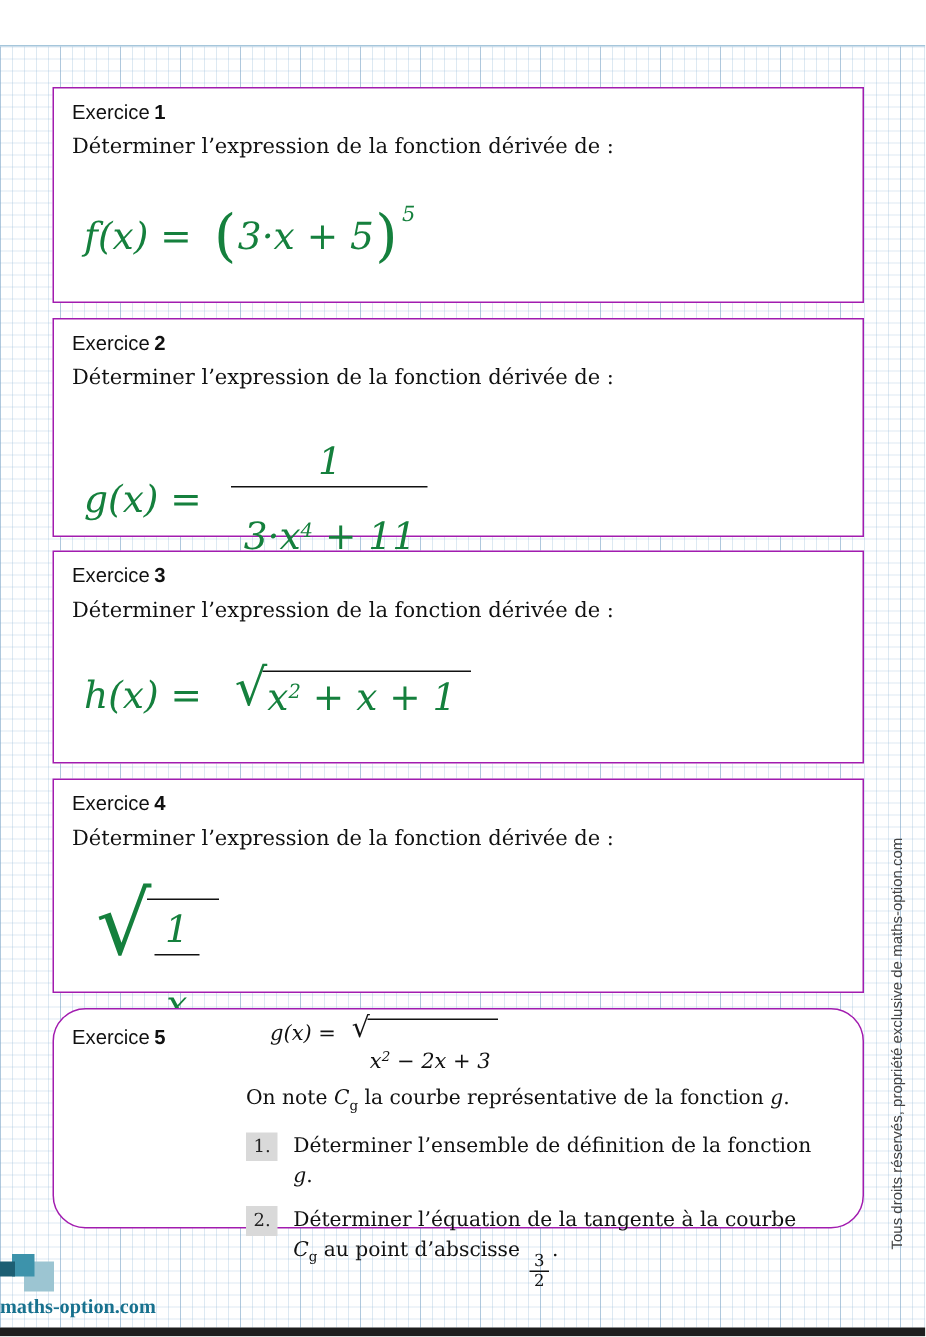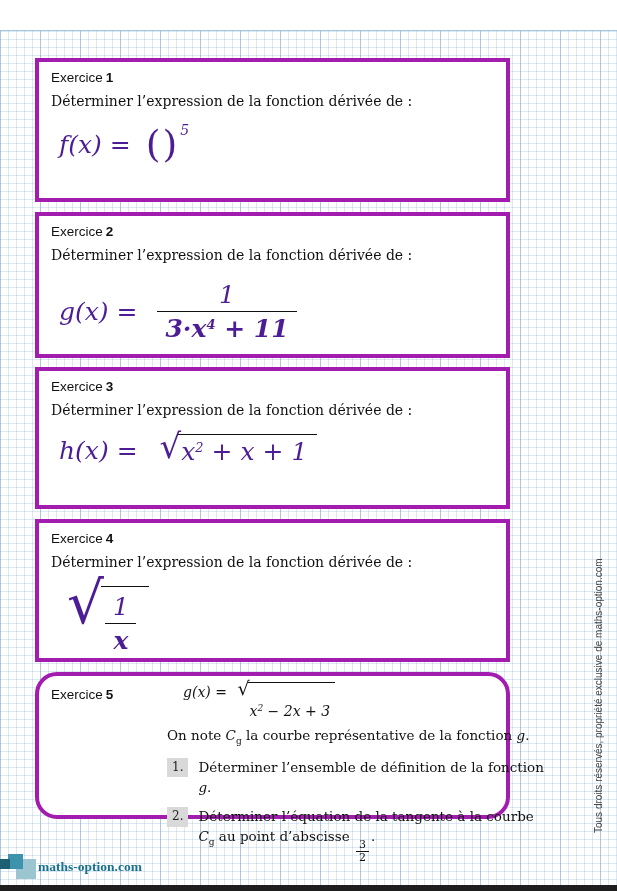--- a/index.html
+++ b/index.html
@@ -14,39 +14,39 @@
       linear-gradient(to right, rgba(120,160,195,0.45) 1px, transparent 1px),
       linear-gradient(to right, rgba(150,185,215,0.32) 1px, transparent 1px),
       linear-gradient(to bottom, rgba(150,185,215,0.32) 1px, transparent 1px);
     background-size:40px 100%, 8px 8px, 8px 8px;
     border-top:1px solid #a5c6db;
   }
   .title{position:absolute;top:9px;left:18px;font-size:15.5px;font-weight:bold;white-space:nowrap;}
   .t-blue{color:#1f7fa8;margin-left:5px;}
 
   .box{
-    position:absolute;left:35px;width:475px;background:#ffffff;border:4px solid #a21caf;
+    position:absolute;left:35px;width:541px;background:#ffffff;border:1px solid #a21caf;
     box-sizing:border-box;padding:8px 12px;
   }
   .ex-label{font-size:13.5px;color:#111;}
   .ex-label b{margin-left:3px;}
   .prompt{font-family:"DejaVu Serif",serif;font-size:14px;margin-top:8px;color:#111;}
 
   .formula{
-    display:flex;align-items:center;margin-top:16px;margin-left:8px;
-    font-family:"DejaVu Serif",serif;font-style:italic;font-size:25px;color:#4c1d95;
+    display:flex;align-items:center;margin-top:32px;margin-left:8px;
+    font-family:"DejaVu Serif",serif;font-style:italic;font-size:25px;color:#15803d;
   }
   .lhs{margin-right:6px;white-space:pre;}
   .bigp{font-style:normal;font-size:38px;line-height:1;margin:0 1px;}
   .exp{font-size:14px;position:relative;top:-14px;margin-left:2px;}
   .sup{font-size:13px;position:relative;top:-8px;}
 
   .frac{display:inline-flex;flex-direction:column;align-items:center;margin-left:6px;line-height:1.25;}
   .frac .num{padding:0 8px 1px;}
-  .frac .den{border-top:1.6px solid #111;padding:1px 8px 0;white-space:nowrap;font-weight:bold;}
+  .frac .den{border-top:1.6px solid #111;padding:17px 8px 0;white-space:nowrap;}
 
   .sqrt{display:inline-flex;align-items:flex-start;margin-left:8px;}
   .sqrt .radical{font-style:normal;font-size:34px;line-height:1;margin-top:-5px;}
   .sqrt .radicand{border-top:1.7px solid #111;padding:2px 10px 0 3px;margin-left:-3px;white-space:nowrap;}
 
   .sqrt-big .radical{font-size:58px;line-height:0.85;margin-top:-7px;}
   .sqrt-big .radicand{padding:4px 12px 0 4px;}
 
   
   .box5{padding:0;}
@@ -68,21 +68,21 @@
   .item-text{margin-left:10px;}
   .sfrac{display:inline-flex;flex-direction:column;align-items:center;font-size:11px;line-height:1.15;vertical-align:-7px;margin:0 2px;}
   .sfrac .snum{padding:0 3px;}
   .sfrac .sden{border-top:1px solid #111;padding:0 3px;}
 
   .side-note{
     position:absolute;left:604px;bottom:58px;transform-origin:0 100%;transform:rotate(-90deg);
     font-size:10px;color:#444;white-space:nowrap;
   }
 
-  .footer{position:absolute;left:0;right:0;bottom:12px;display:flex;align-items:center;}
+  .footer{position:absolute;left:0;right:0;bottom:12px;display:flex;flex-direction:column;}
   .logo{position:relative;width:38px;height:26px;}
   .lg-light{position:absolute;left:16px;top:6px;width:20px;height:20px;background:#9cc5d2;}
   .lg-mid{position:absolute;left:8px;top:1px;width:15px;height:15px;background:#3d93ab;}
   .lg-dark{position:absolute;left:0;top:6px;width:10px;height:10px;background:#1d5f73;}
   .site{font-family:"Liberation Serif",serif;font-weight:bold;font-size:13.5px;color:#17718e;margin-top:2px;}
 
   .bottom-bar{position:absolute;left:0;right:0;bottom:0;height:6px;background:#1e1e1e;}
 </style>
 </head>
 <body>
@@ -93,20 +93,21 @@
 
 
   <section class="box" style="top:58px;height:144px;">
     <div class="ex-label">
       <span>Exercice</span><b>1</b>
     </div>
     <div class="prompt">Déterminer l’expression de la fonction dérivée de :</div>
     <div class="formula">
       <span class="lhs">f(x) = </span>
         <span class="bigp">(</span>
+        <span>3·x + 5</span>
         <span class="bigp">)</span>
         <span class="exp">5</span>
     </div>
   </section>
 
   <section class="box" style="top:212px;height:146px;">
     <div class="ex-label">
       <span>Exercice</span><b>2</b>
     </div>
     <div class="prompt">Déterminer l’expression de la fonction dérivée de :</div>

